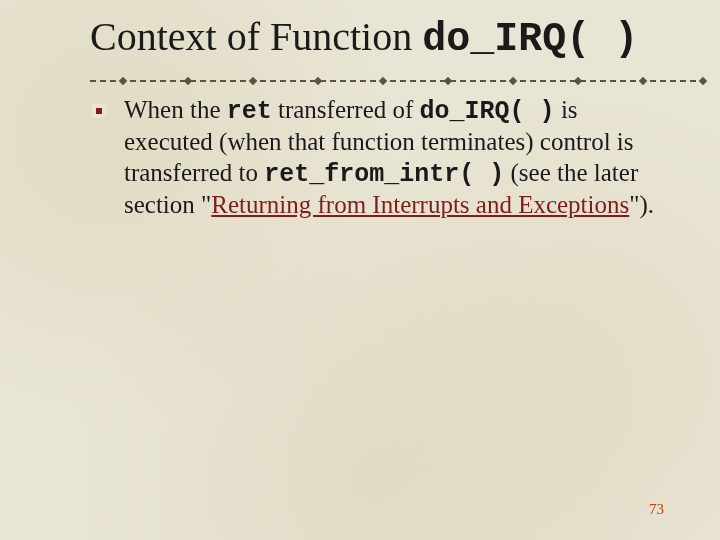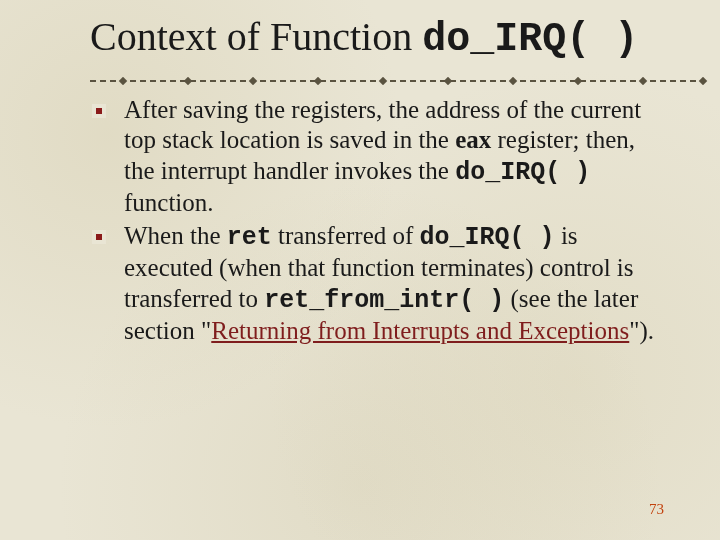--- a/index.html
+++ b/index.html
@@ -116,18 +116,17 @@
         <rect x="355" y="1" width="6" height="6" transform="rotate(45 358 4)"></rect>
         <rect x="420" y="1" width="6" height="6" transform="rotate(45 423 4)"></rect>
         <rect x="485" y="1" width="6" height="6" transform="rotate(45 488 4)"></rect>
         <rect x="550" y="1" width="6" height="6" transform="rotate(45 553 4)"></rect>
         <rect x="610" y="1" width="6" height="6" transform="rotate(45 613 4)"></rect>
       </g>
     </svg>
   </div>
 
   <ul class="content">
-    <li><span>After saving the registers, the address of the current top stack location is saved in the </span><span class="bold">eax</span><span> register; then, the interrupt handler invokes the </span><span class="code-inline">do_IRQ( )</span><span> function.</span></li>
     <li><span>When the </span><span class="code-inline">ret</span><span> transferred of </span><span class="code-inline">do_IRQ( )</span><span> is executed (when that function terminates) control is transferred to </span><span class="code-inline">ret_from_intr( )</span><span> (see the later section "</span><span class="link">Returning from Interrupts and Exceptions</span><span>").</span></li>
   </ul>
 
   <div class="pagenum">73</div>
 </div>
 
 </body></html>

